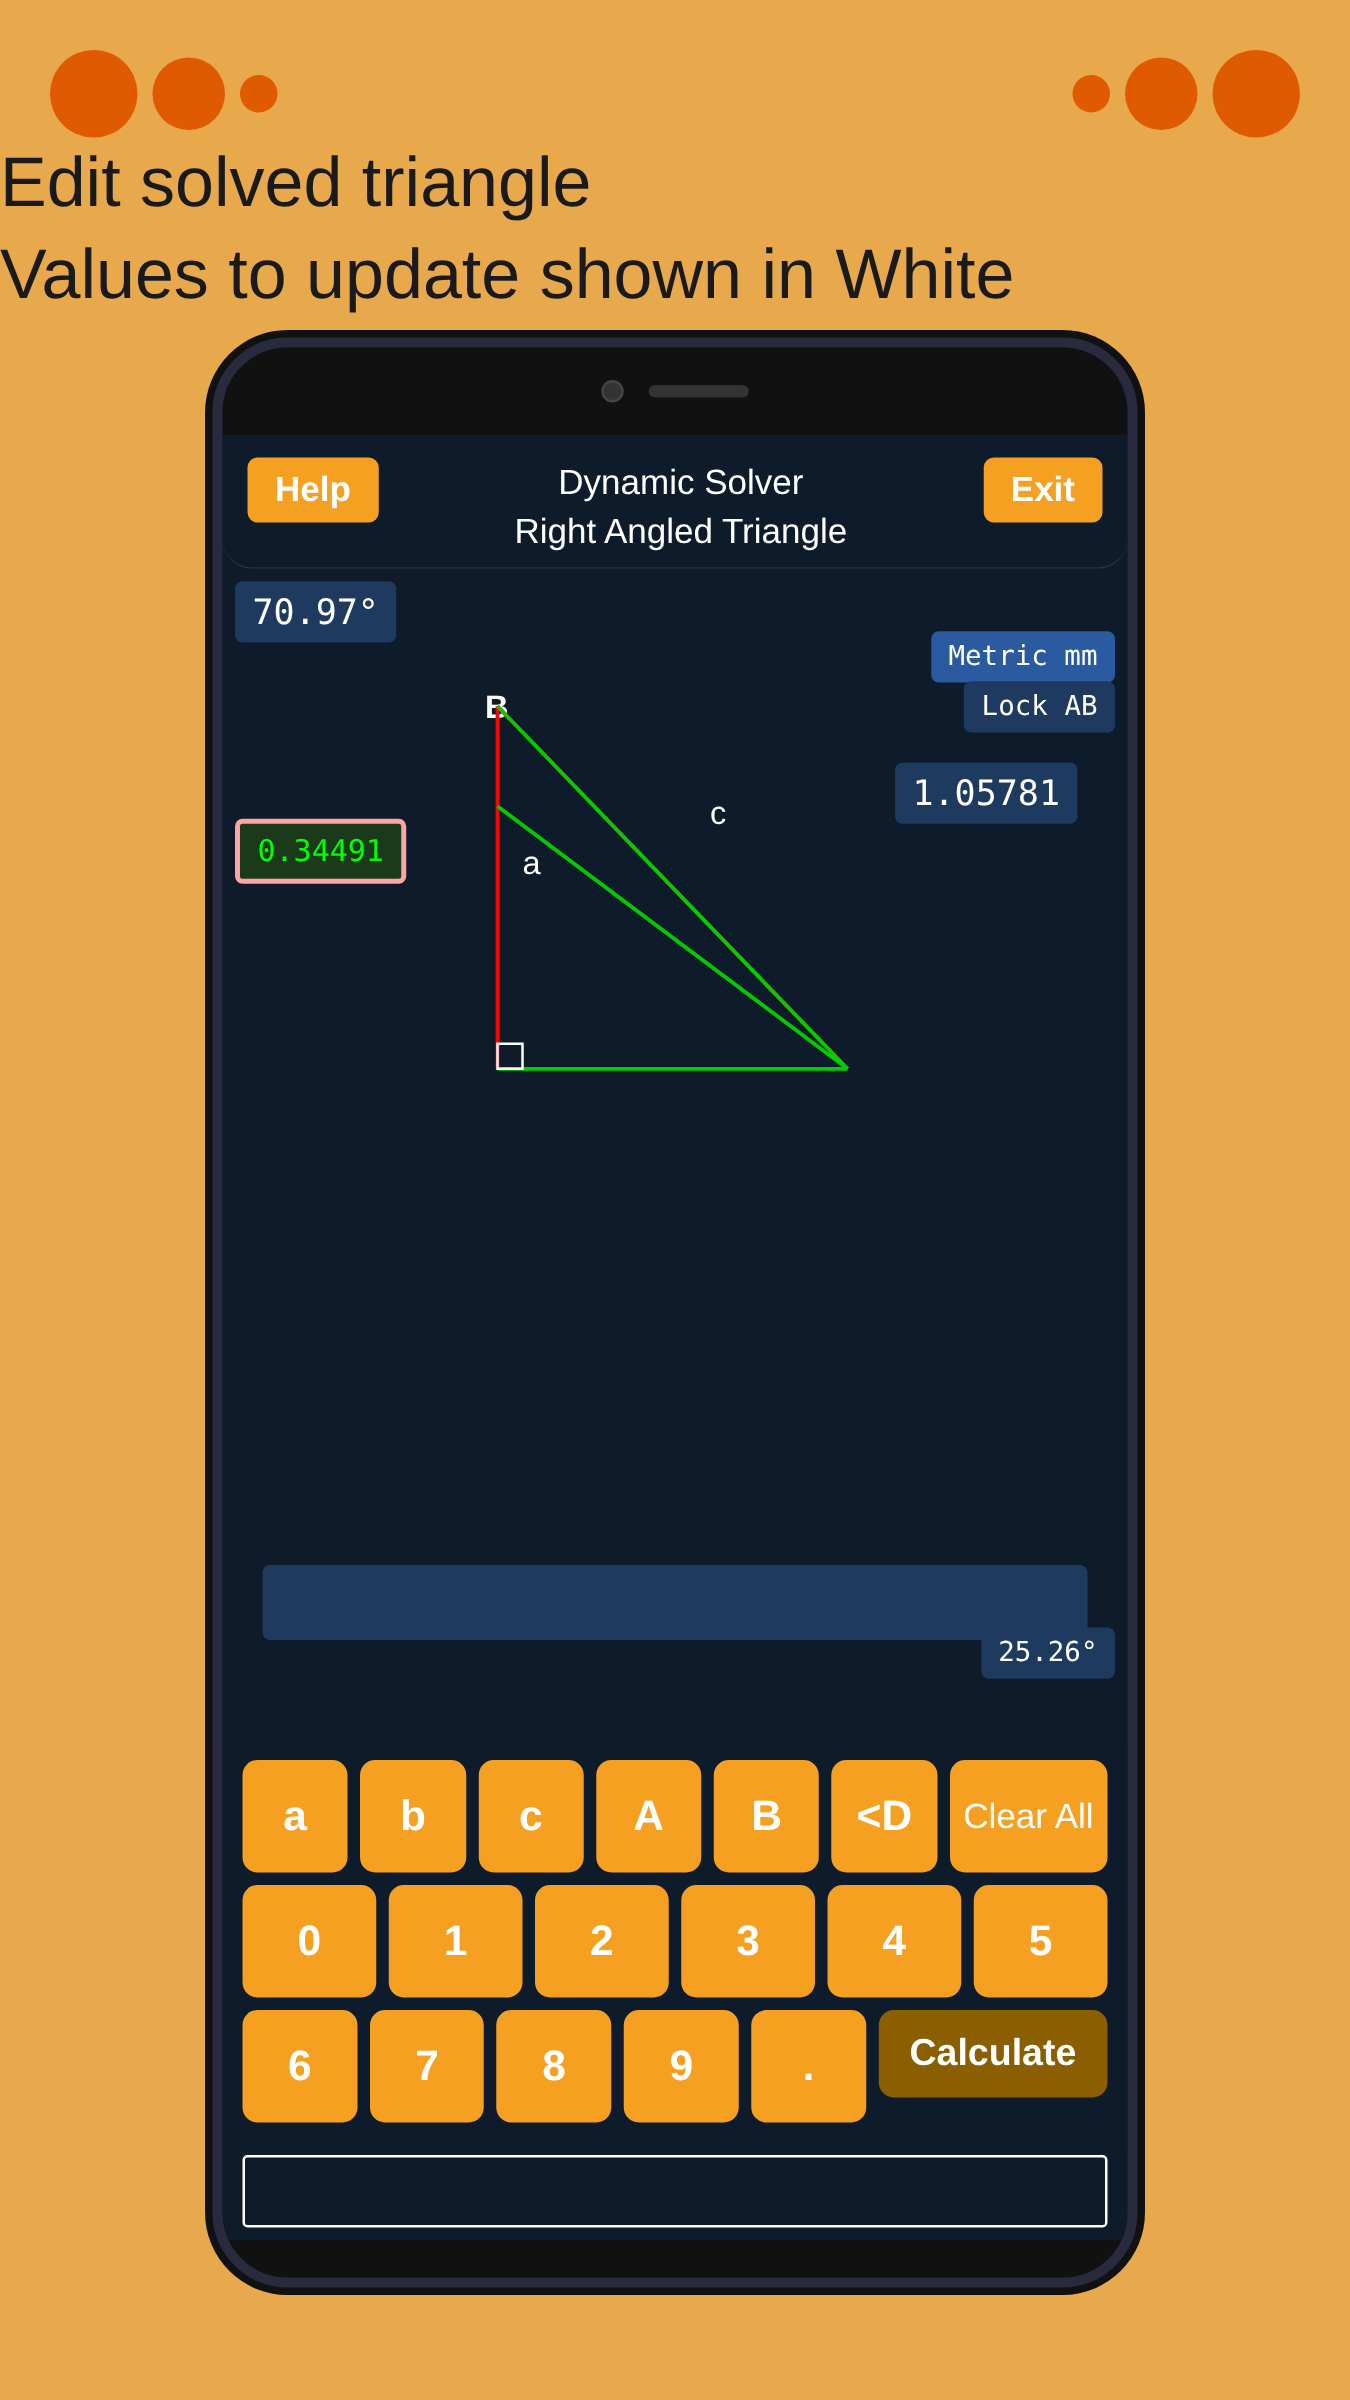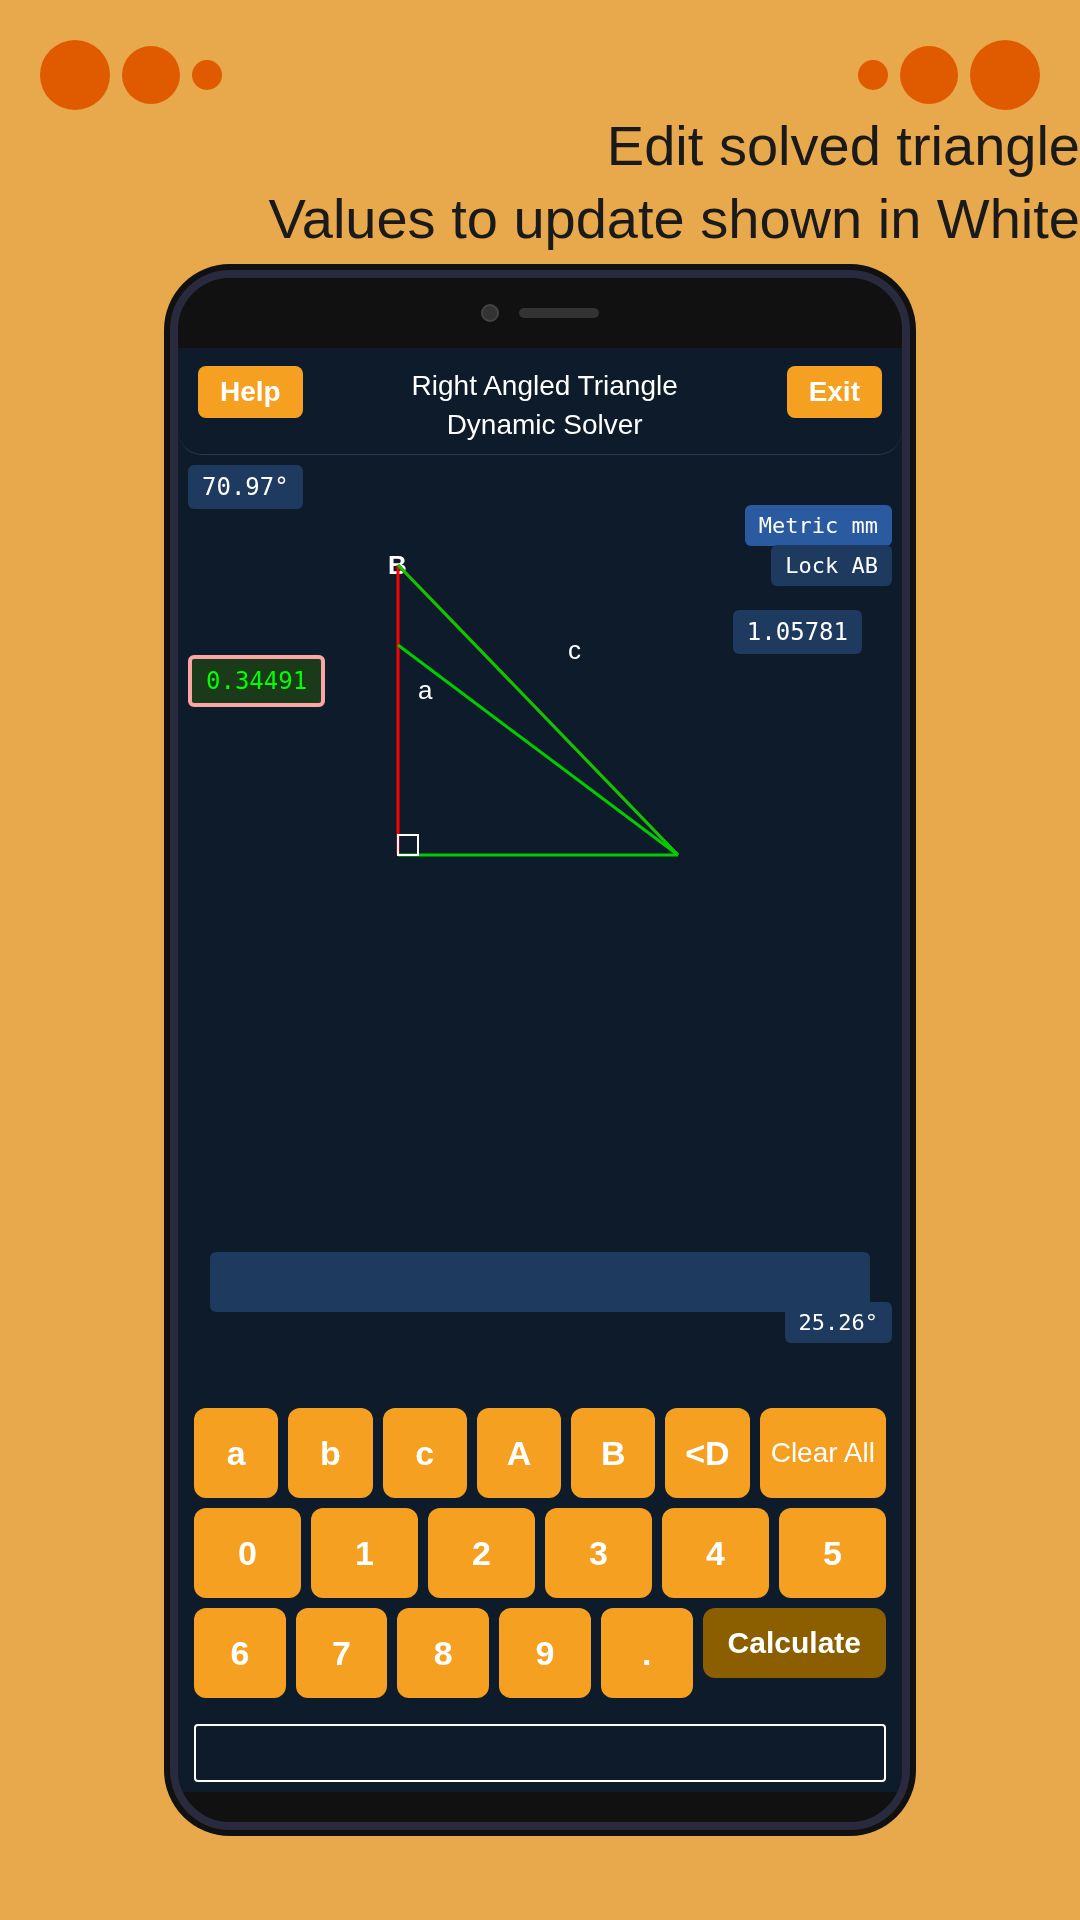--- a/index.html
+++ b/index.html
@@ -46,21 +46,21 @@
       height: 30px;
       border-radius: 50%;
       background: #E05A00;
     }
 
     
     .header-text {
       position: absolute;
       top: 110px;
       width: 100%;
-      text-align: right;
+      text-align: left;
       font-size: 56px;
       font-weight: 500;
       color: #1a1a1a;
       line-height: 1.3;
     }
 
     
     .phone-frame {
       position: absolute;
       top: 270px;
@@ -145,21 +145,21 @@
       padding: 16px;
       min-height: 0;
     }
 
     
     .value-box {
       background: #1e3a5f;
       color: white;
       border-radius: 6px;
       padding: 8px 14px;
-      font-size: 24px;
+      font-size: 28px;
       font-family: monospace;
       position: absolute;
     }
     .value-box-green {
       background: #1a3a1a;
       color: #00ff00;
       border: 4px solid #fca5a5;
       border-radius: 6px;
       padding: 8px 14px;
       font-size: 24px;
@@ -350,22 +350,22 @@
   <div class="phone-top-bar">
     <div class="camera"></div>
     <div class="speaker"></div>
   </div>
 
   <div class="app-content">
 
     <div class="app-header">
       <button class="btn-help">Help</button>
       <div class="app-title">
+        <div>Dynamic  Solver</div>
         <div>Right Angled Triangle</div>
-        <div>Dynamic  Solver</div>
       </div>
       <button class="btn-exit">Exit</button>
     </div>
 
     <div class="triangle-area">
 
       <div class="value-box angle-b-box">70.97°</div>
 
       <div class="value-box metric-box">Metric mm</div>
 

